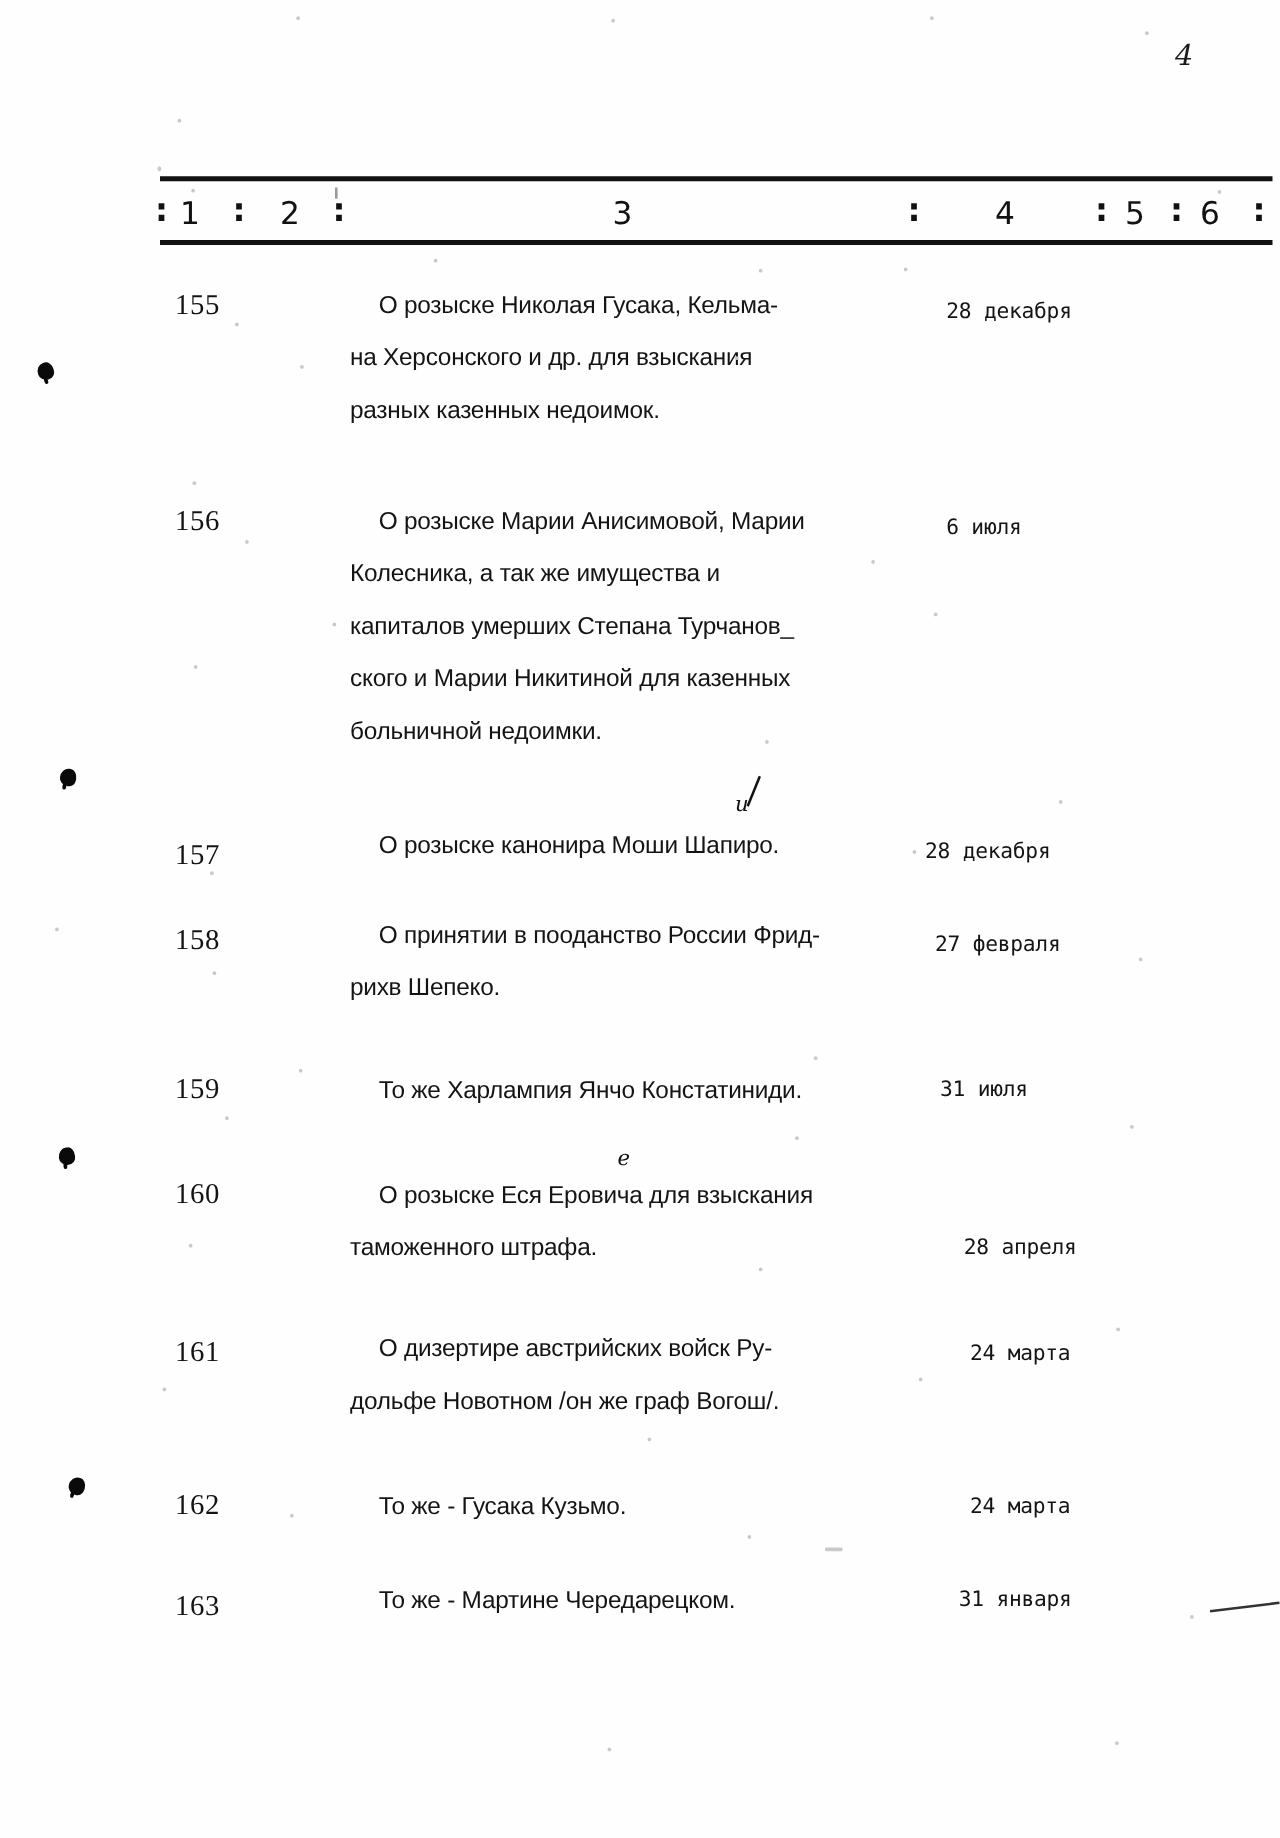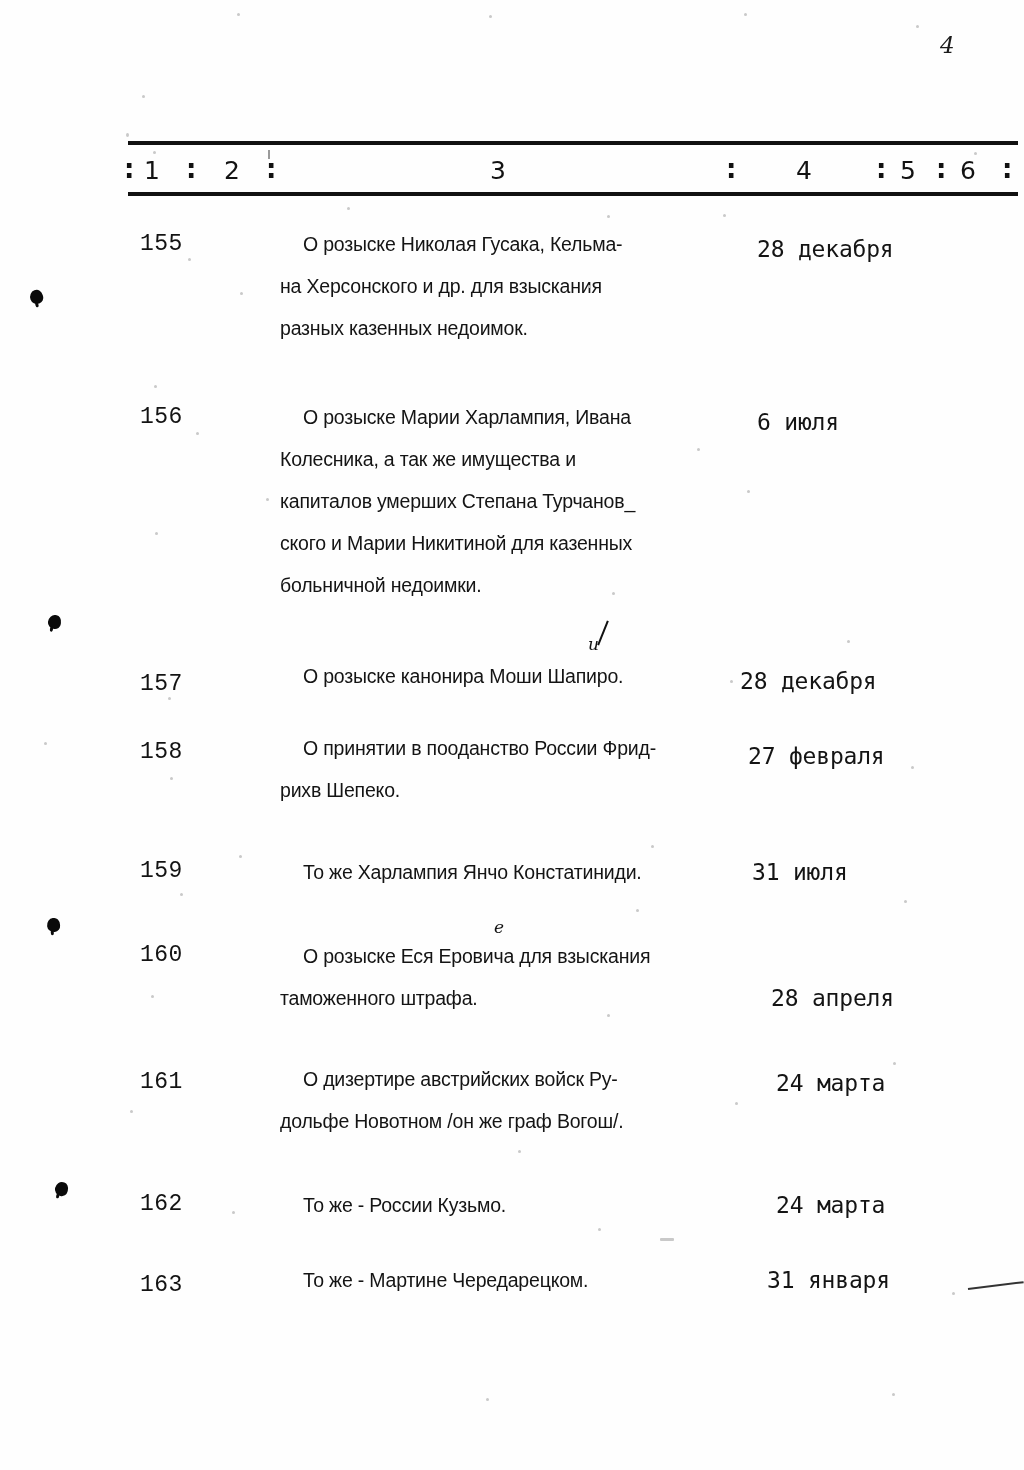--- a/index.html
+++ b/index.html
@@ -61,38 +61,38 @@
   }
 
   
   .entry {
     position: absolute;
     left: 0;
     width: 1024px;
   }
   .entry-num {
     position: absolute;
-    font-family: Liberation Mono, monospace;
+    font-family: Liberation Serif, serif;
     font-size: 23px;
     letter-spacing: 0.5px;
     color: #131313;
   }
   .entry-desc {
     position: absolute;
     font-family: Liberation Sans, sans-serif;
     font-size: 19.5px;
     line-height: 42px;
     letter-spacing: -0.2px;
     color: #141414;
     white-space: pre;
   }
   .entry-date {
     position: absolute;
     font-family: "DejaVu Sans Mono", "Liberation Mono", monospace;
-    font-size: 23px;
+    font-size: 17px;
     line-height: 42px;
     letter-spacing: -0.2px;
     color: #141414;
     white-space: pre;
   }
 
   
   .hand-sup {
     position: absolute;
     font-family: "DejaVu Serif", "Liberation Serif", serif;
@@ -178,21 +178,21 @@
   <div class="entry">
     <div class="entry-num" style="left:140px; top:231px">155</div>
     <div class="entry-desc" style="left:303px; top:223px">О розыске Николая Гусака, Кельма-</div>
     <div class="entry-desc" style="left:280px; top:265px">на Херсонского и др. для взыскания</div>
     <div class="entry-desc" style="left:280px; top:307px">разных казенных недоимок.</div>
     <div class="entry-date" style="left:757px; top:228px">28 декабря</div>
   </div>
 
   <div class="entry">
     <div class="entry-num" style="left:140px; top:404px">156</div>
-    <div class="entry-desc" style="left:303px; top:396px">О розыске Марии Харлампия, Ивана</div>
+    <div class="entry-desc" style="left:303px; top:396px">О розыске Марии Анисимовой, Марии</div>
     <div class="entry-desc" style="left:280px; top:438px">Колесника, а так же имущества и</div>
     <div class="entry-desc" style="left:280px; top:480px">капиталов умерших Степана Турчанов_</div>
     <div class="entry-desc" style="left:280px; top:522px">ского и Марии Никитиной для казенных</div>
     <div class="entry-desc" style="left:280px; top:564px">больничной недоимки.</div>
     <div class="entry-date" style="left:757px; top:401px">6 июля</div>
   </div>
 
   <div class="entry">
     <div class="entry-num" style="left:140px; top:671px">157</div>
     <div class="entry-desc" style="left:303px; top:655px">О розыске канонира Моши Шапиро.</div>
@@ -224,21 +224,21 @@
 
   <div class="entry">
     <div class="entry-num" style="left:140px; top:1069px">161</div>
     <div class="entry-desc" style="left:303px; top:1058px">О дизертире австрийских войск Ру-</div>
     <div class="entry-desc" style="left:280px; top:1100px">дольфе Новотном /он же граф Вогош/.</div>
     <div class="entry-date" style="left:776px; top:1062px">24 марта</div>
   </div>
 
   <div class="entry">
     <div class="entry-num" style="left:140px; top:1191px">162</div>
-    <div class="entry-desc" style="left:303px; top:1184px">То же - России Кузьмо.</div>
+    <div class="entry-desc" style="left:303px; top:1184px">То же - Гусака Кузьмо.</div>
     <div class="entry-date" style="left:776px; top:1184px">24 марта</div>
   </div>
 
   <div class="entry">
     <div class="entry-num" style="left:140px; top:1272px">163</div>
     <div class="entry-desc" style="left:303px; top:1259px">То же - Мартине Чередарецком.</div>
     <div class="entry-date" style="left:767px; top:1259px">31 января</div>
   </div>
 
   <div class="ink-blot" style="left:30px; top:290px; transform:rotate(-18deg)"></div>

